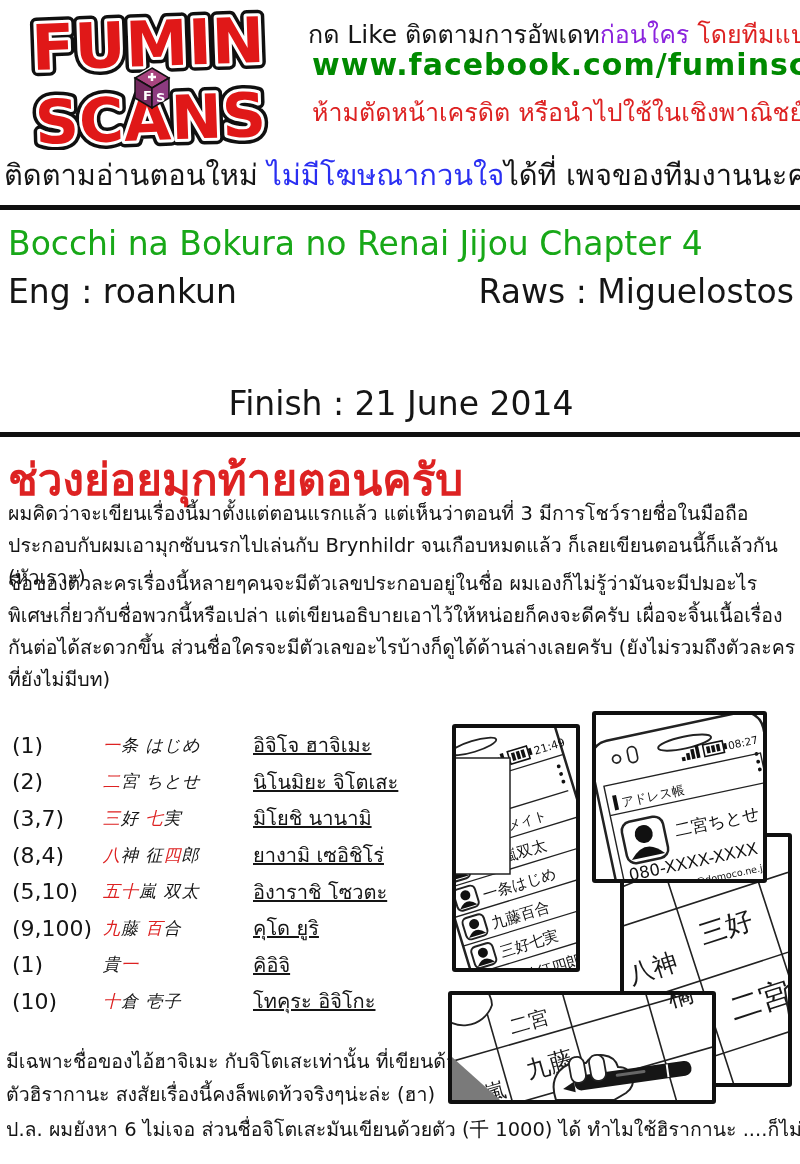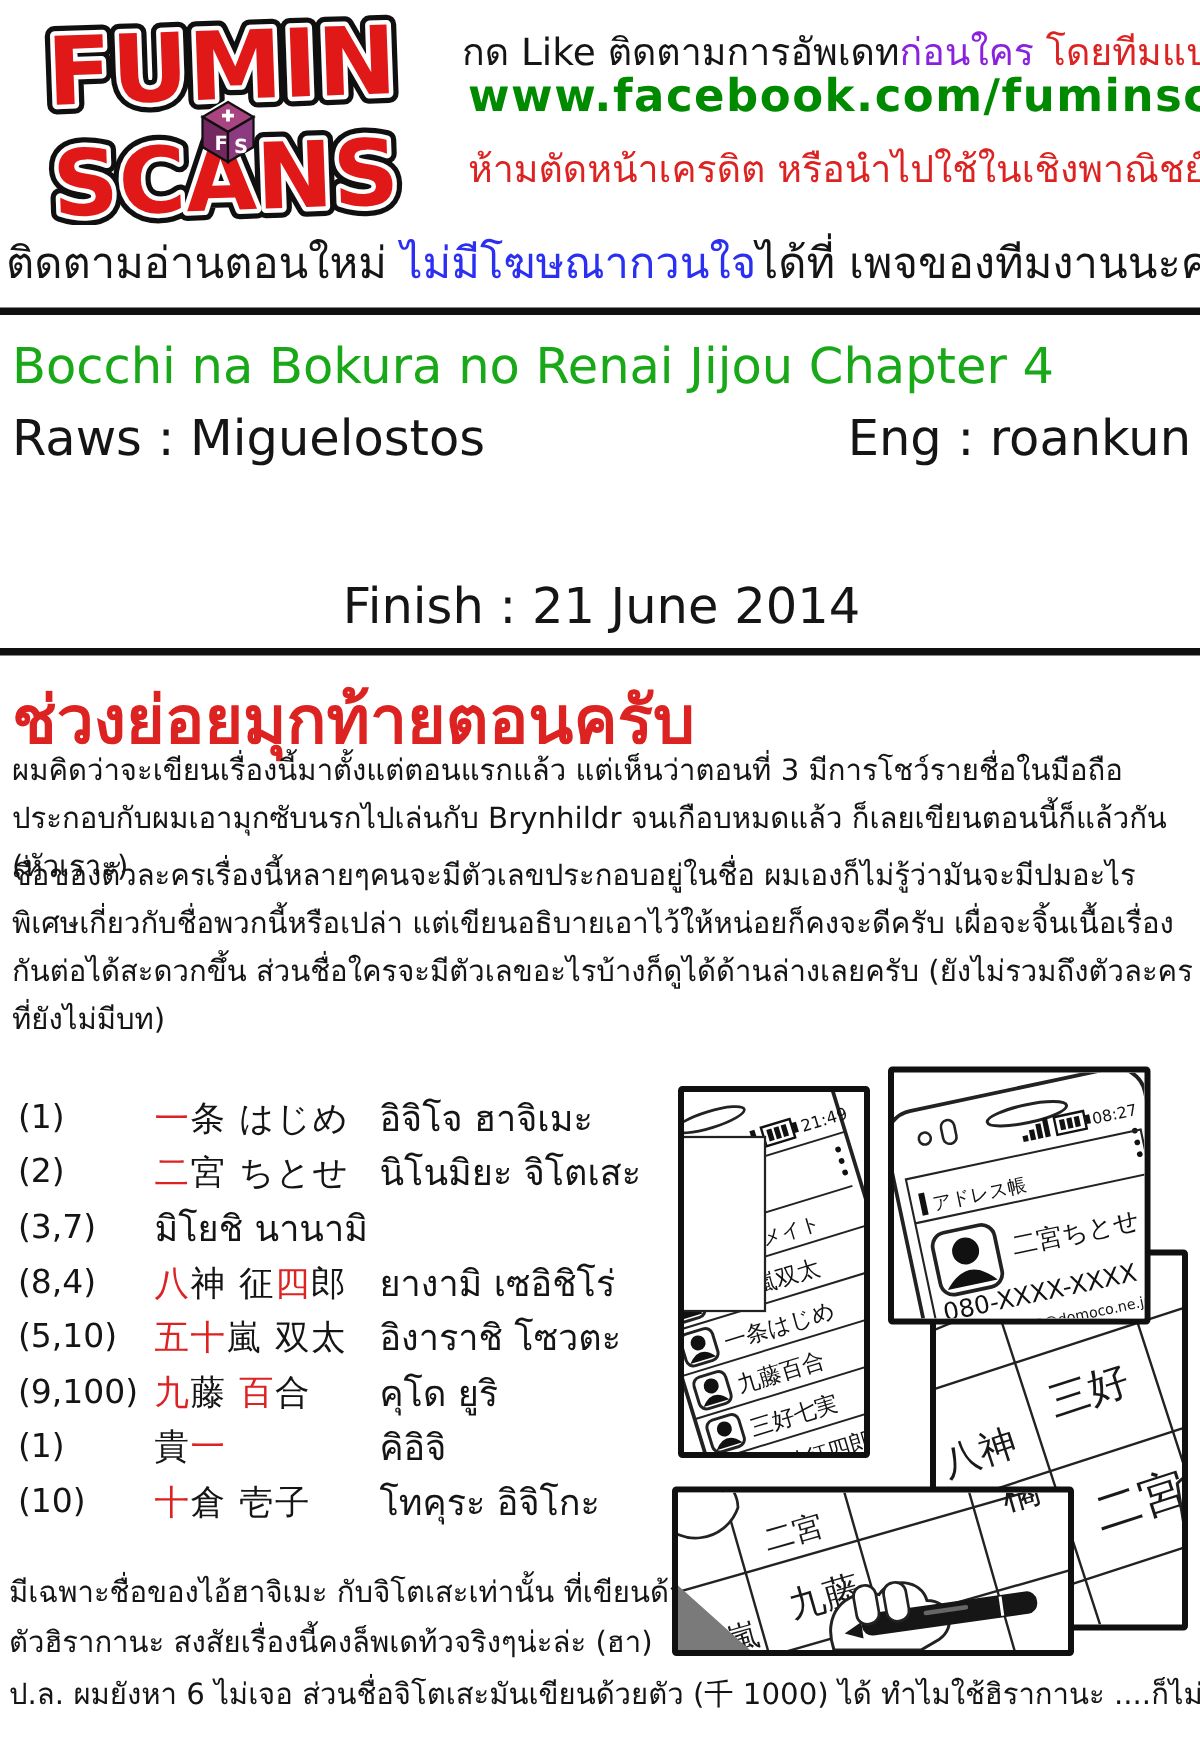--- a/index.html
+++ b/index.html
@@ -20,22 +20,22 @@
   #credit-title{top:222px;} #credit-raws-row{top:270px;display:flex;justify-content:space-between;}
   #credit-thai{top:318px;} #credit-finish{top:382px;text-align:center;}
   
   #aw-head{left:8px;top:444px;font-size:44px;font-weight:bold;}
   #aw-p1{left:8px;top:498px;width:790px;font-size:19.5px;line-height:32px;}
   #aw-p2{left:8px;top:568px;width:790px;font-size:19.5px;line-height:32px;}
   
   #name-table{left:12px;top:727px;width:436px;}
   .nrow{height:36.6px;display:flex;align-items:center;font-size:22px;}
   .ncol{width:91px;flex:none;}
-  .kcol{width:150px;flex:none;font-size:23px;letter-spacing:1px;}
-  .tcol{font-size:24px;}
+  .kcol{width:150px;flex:none;font-size:17px;letter-spacing:1px;font-style:italic;}
+  .tcol{font-size:20px;text-decoration:underline;}
   .red{color:#dd2222;}
   
   .panel{background:#fff;border:4px solid #101010;border-radius:3px;box-sizing:border-box;overflow:hidden;z-index:2;}
   #panelC{left:620px;top:833px;width:172px;height:254px;z-index:1;}
   #panelA{left:452px;top:724px;width:128px;height:248px;}
   #panelB{left:592px;top:711px;width:175px;height:172px;}
   #panelD{left:448px;top:991px;width:268px;height:113px;}
   .panel svg{display:block;}
   
   #bn1{left:6px;top:1046px;width:470px;font-size:19.5px;z-index:0;}
@@ -77,22 +77,22 @@
   <div id="hdr-warning" class="abs nowrap" style="color:#dd2222">ห้ามตัดหน้าเครดิต หรือนำไปใช้ในเชิงพาณิชย์เด็ดขาด</div>
 
   <div id="tagline" class="abs nowrap">
     <span>ติดตามอ่านตอนใหม่ </span><span style="color:#2a2ff2">ไม่มีโฆษณากวนใจ</span><span>ได้ที่ เพจของทีมงานนะครับ</span>
   </div>
 
   <div id="hr1" class="abs hr"></div>
 
   <div id="credit-title" class="abs credit nowrap" style="color:#18a818">Bocchi na Bokura no Renai Jijou Chapter 4</div>
   <div id="credit-raws-row" class="abs credit">
+    <span>Eng : roankun</span>
     <span>Raws : Miguelostos</span>
-    <span>Eng : roankun</span>
   </div>
   <div id="credit-finish" class="abs credit nowrap">Finish : 21 June 2014</div>
 
   <div id="hr2" class="abs hr"></div>
 
   <div id="aw-head" class="abs nowrap" style="color:#dd2222">ช่วงย่อยมุกท้ายตอนครับ</div>
   <div id="aw-p1" class="abs">ผมคิดว่าจะเขียนเรื่องนี้มาตั้งแต่ตอนแรกแล้ว แต่เห็นว่าตอนที่ 3 มีการโชว์รายชื่อในมือถือ ประกอบกับผมเอามุกซับนรกไปเล่นกับ Brynhildr จนเกือบหมดแล้ว ก็เลยเขียนตอนนี้ก็แล้วกัน (หัวเราะ)</div>
   <div id="aw-p2" class="abs">ชื่อของตัวละครเรื่องนี้หลายๆคนจะมีตัวเลขประกอบอยู่ในชื่อ ผมเองก็ไม่รู้ว่ามันจะมีปมอะไรพิเศษเกี่ยวกับชื่อพวกนี้หรือเปล่า แต่เขียนอธิบายเอาไว้ให้หน่อยก็คงจะดีครับ เผื่อจะจิ้นเนื้อเรื่องกันต่อได้สะดวกขึ้น ส่วนชื่อใครจะมีตัวเลขอะไรบ้างก็ดูได้ด้านล่างเลยครับ (ยังไม่รวมถึงตัวละครที่ยังไม่มีบท)</div>
 
   <div id="name-table" class="abs">
@@ -101,20 +101,21 @@
         <span class="kcol"><span class="red">一</span><span>条 はじめ</span></span>
         <span class="tcol">อิจิโจ ฮาจิเมะ</span>
       </div>
       <div class="nrow">
         <span class="ncol">(2)</span>
         <span class="kcol"><span class="red">二</span><span>宮 ちとせ</span></span>
         <span class="tcol">นิโนมิยะ จิโตเสะ</span>
       </div>
       <div class="nrow">
         <span class="ncol">(3,7)</span>
+        <span class="kcol"><span class="red">三</span><span>好 </span><span class="red">七</span><span>実</span></span>
         <span class="tcol">มิโยชิ นานามิ</span>
       </div>
       <div class="nrow">
         <span class="ncol">(8,4)</span>
         <span class="kcol"><span class="red">八</span><span>神 征</span><span class="red">四</span><span>郎</span></span>
         <span class="tcol">ยางามิ เซอิชิโร่</span>
       </div>
       <div class="nrow">
         <span class="ncol">(5,10)</span>
         <span class="kcol"><span class="red">五十</span><span>嵐 双太</span></span>

